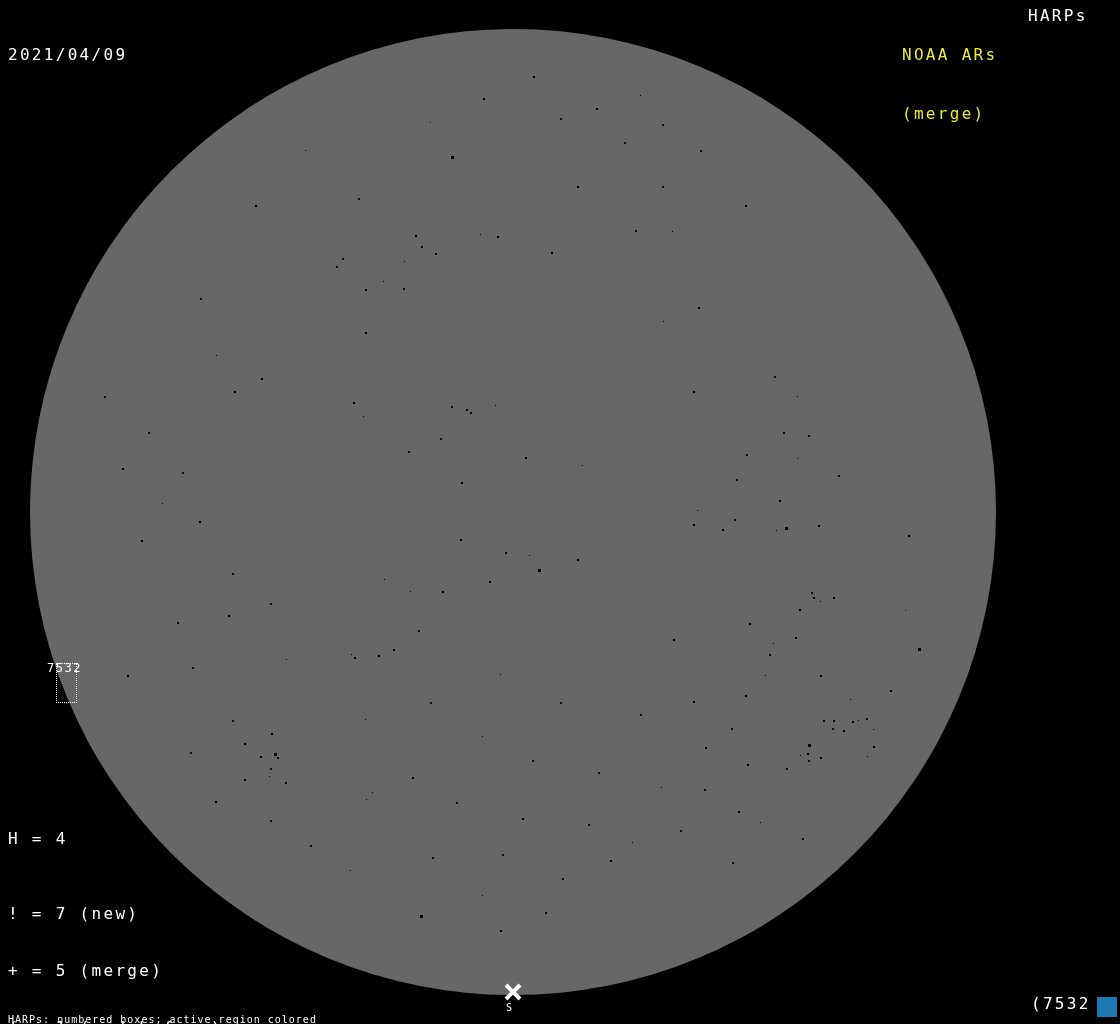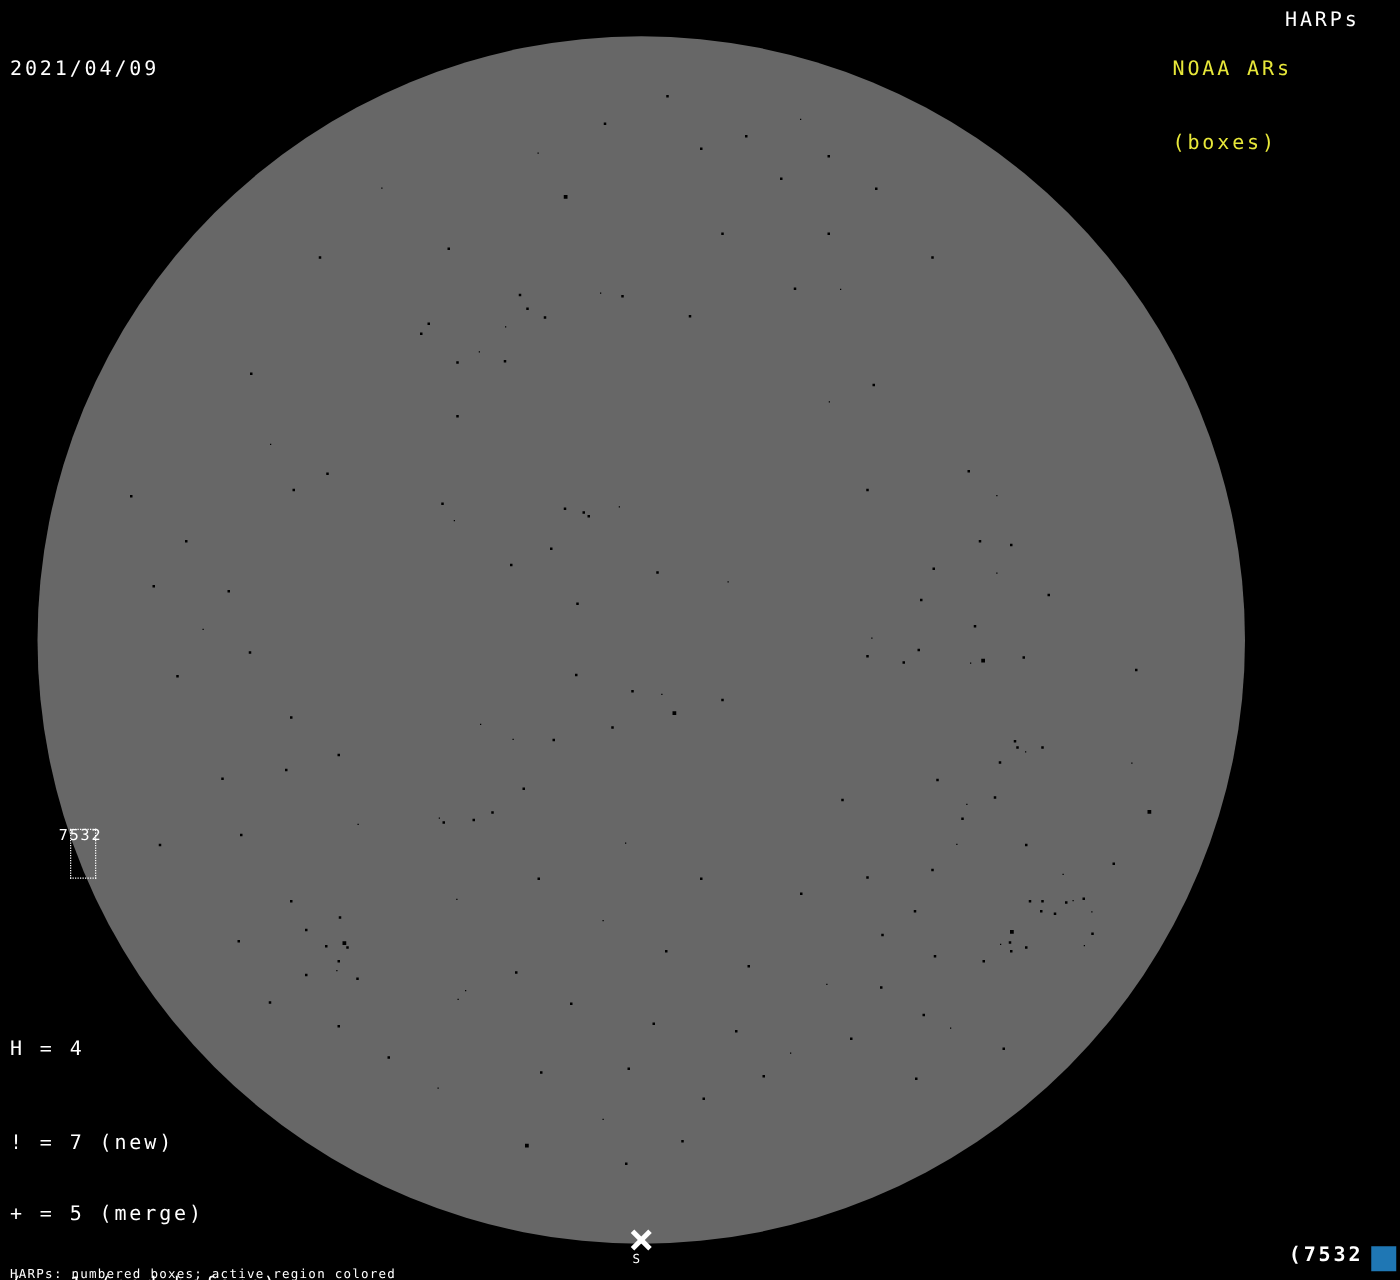--- a/index.html
+++ b/index.html
@@ -4,30 +4,30 @@
 <style>
   html,body{margin:0;padding:0;background:#000;}
   body{width:1120px;height:1024px;overflow:hidden;
        font-family:"DejaVu Sans Mono","Liberation Mono",monospace;}
   .stage{position:absolute;left:0;top:0;width:1120px;height:1024px;background:var(--background,#000);}
   .disk{position:absolute;border-radius:50%;background:var(--disk,#676767);}
   #speckles{position:absolute;left:0;top:0;width:1120px;height:1024px;pointer-events:none;}
   .speckle{position:absolute;background:var(--speckle,#000);}
   .big{position:absolute;font-size:16px;letter-spacing:2.3px;line-height:19.5px;
        color:var(--text,#fff);white-space:pre;}
-  .yellow{color:var(--noaa,#e8e83a);margin-left:36px;}
+  .yellow{color:var(--noaa,#e8e83a);}
   .small{position:absolute;font-size:10px;letter-spacing:1px;line-height:12px;
          color:var(--text,#fff);white-space:pre;}
   .title-block{left:8px;top:6px;}
   .noaa-block{left:902px;top:6px;}
   .harps-label{left:1028px;top:6px;}
   .legend-h{left:8px;top:829px;}
   .legend-list{left:8px;top:866px;line-height:19px;}
   .footer{left:8px;top:990px;}
-  .status{left:1031px;top:994px;font-weight:bold;}
+  .status{left:1031px;top:994px;}
   .swatch{position:absolute;left:1097px;top:997px;width:20px;height:20px;background:var(--swatch,#1f77b4);}
   .harp-box{position:absolute;border:1px dotted #fff;box-sizing:border-box;}
   .harp-box-label{position:absolute;left:-10px;top:-2px;font-size:12px;letter-spacing:1.5px;
                   line-height:12px;color:#fff;white-space:pre;}
   .south-x{position:absolute;left:503px;top:983px;}
   .south-x line{stroke:#fff;stroke-width:4;}
   .south-s{left:506px;top:1002px;}
 </style>
 </head>
 <body>
@@ -213,21 +213,21 @@
       <div class="speckle" style="left: 420px; top: 915px; width: 3px; height: 3px;"></div>
       <div class="speckle" style="left: 500px; top: 930px; width: 2px; height: 2px;"></div>
     </div>
 
   <div class="big title-block">
     <div>2021/04/09</div>
   </div>
 
   <div class="big yellow noaa-block">
     <div>NOAA ARs</div>
-    <div>(boxes)</div>
+    <div>(merge)</div>
   </div>
 
   <div class="big harps-label">HARPs</div>
 
   <div class="harp-box" style="left: 56px; top: 663px; width: 21px; height: 40px;">
     <span class="harp-box-label">7532</span>
   </div>
 
   <svg class="south-x" width="20" height="18" viewBox="0 0 20 18">
     <line x1="3" y1="2" x2="17" y2="16"></line>

